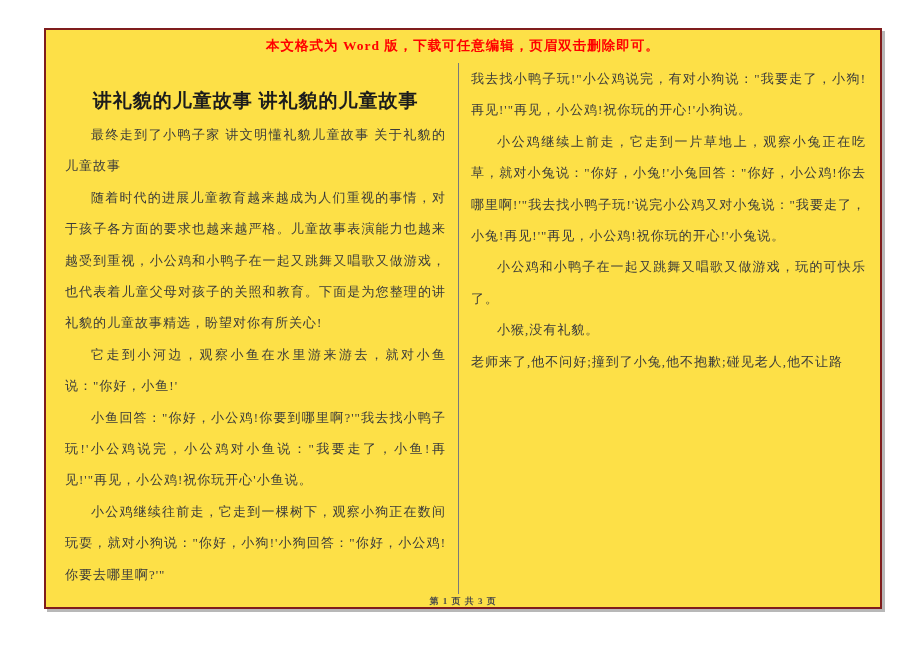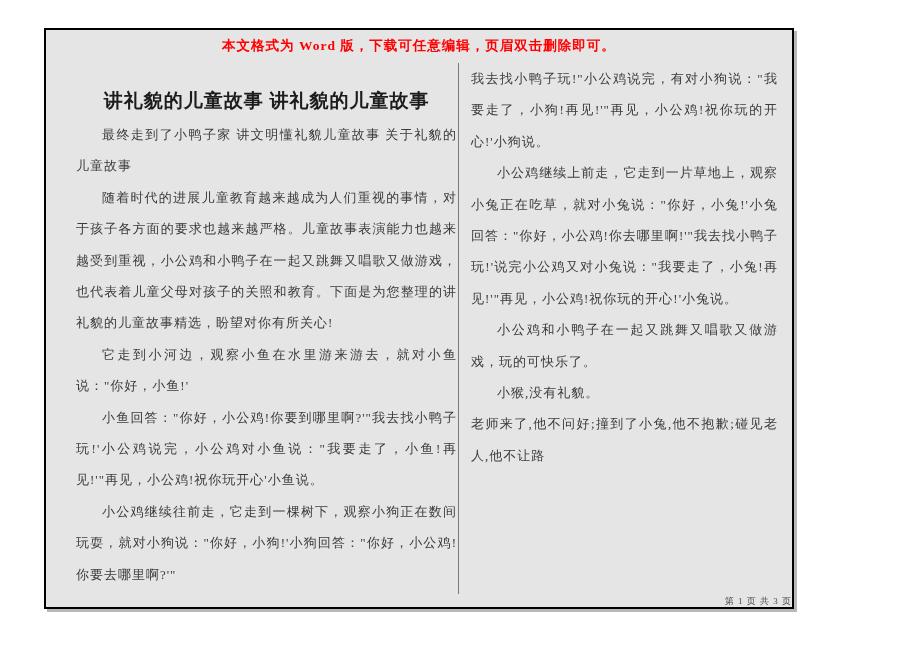--- a/index.html
+++ b/index.html
@@ -14,25 +14,25 @@
   .canvas {
     position: relative;
     width: 920px;
     height: 650px;
     background: #ffffff;
   }
   .page {
     position: absolute;
     left: 44px;
     top: 28px;
-    width: 750px;
+    width: 838px;
     height: 581px;
     box-sizing: border-box;
-    background: #e5e5e5;
-    border: 2px solid #000000;
+    background: #fde047;
+    border: 2px solid #7f1d1d;
     box-shadow: 3px 3px 0 #b8b8b8;
   }
   .banner {
     position: absolute;
     top: 7px;
     left: 0;
     width: 100%;
     text-align: center;
     color: #ff0000;
     font-weight: bold;
@@ -49,21 +49,21 @@
     background: #7a7a7a;
   }
   .col {
     position: absolute;
     top: 33px;
     bottom: 13px;
     box-sizing: border-box;
     overflow: hidden;
   }
   .col-left {
-    left: 12px;
+    left: 1px;
     width: 412px;
     padding: 0 13px 0 18px;
   }
   .col-right {
     left: 413px;
     right: 0;
     padding: 0 14px 0 12px;
   }
   .doc-title {
     margin: 23px 0 3px 0;
@@ -81,25 +81,26 @@
     color: #3b3b3b;
     text-align: justify;
     letter-spacing: 1px;
   }
   .indent { text-indent: 2em; }
   .page-footer {
     position: absolute;
     bottom: 0px;
     left: 0;
     width: 100%;
-    text-align: right;
+    text-align: center;
     font-size: 9px;
     color: #4a4a4a;
     letter-spacing: 1px;
     line-height: 12px;
+    font-weight: bold;
   }
 </style>
 </head>
 <body>
 
 <div class="canvas">
   <div class="page">
 
     <div class="banner">本文格式为 Word 版，下载可任意编辑，页眉双击删除即可。</div>
 

